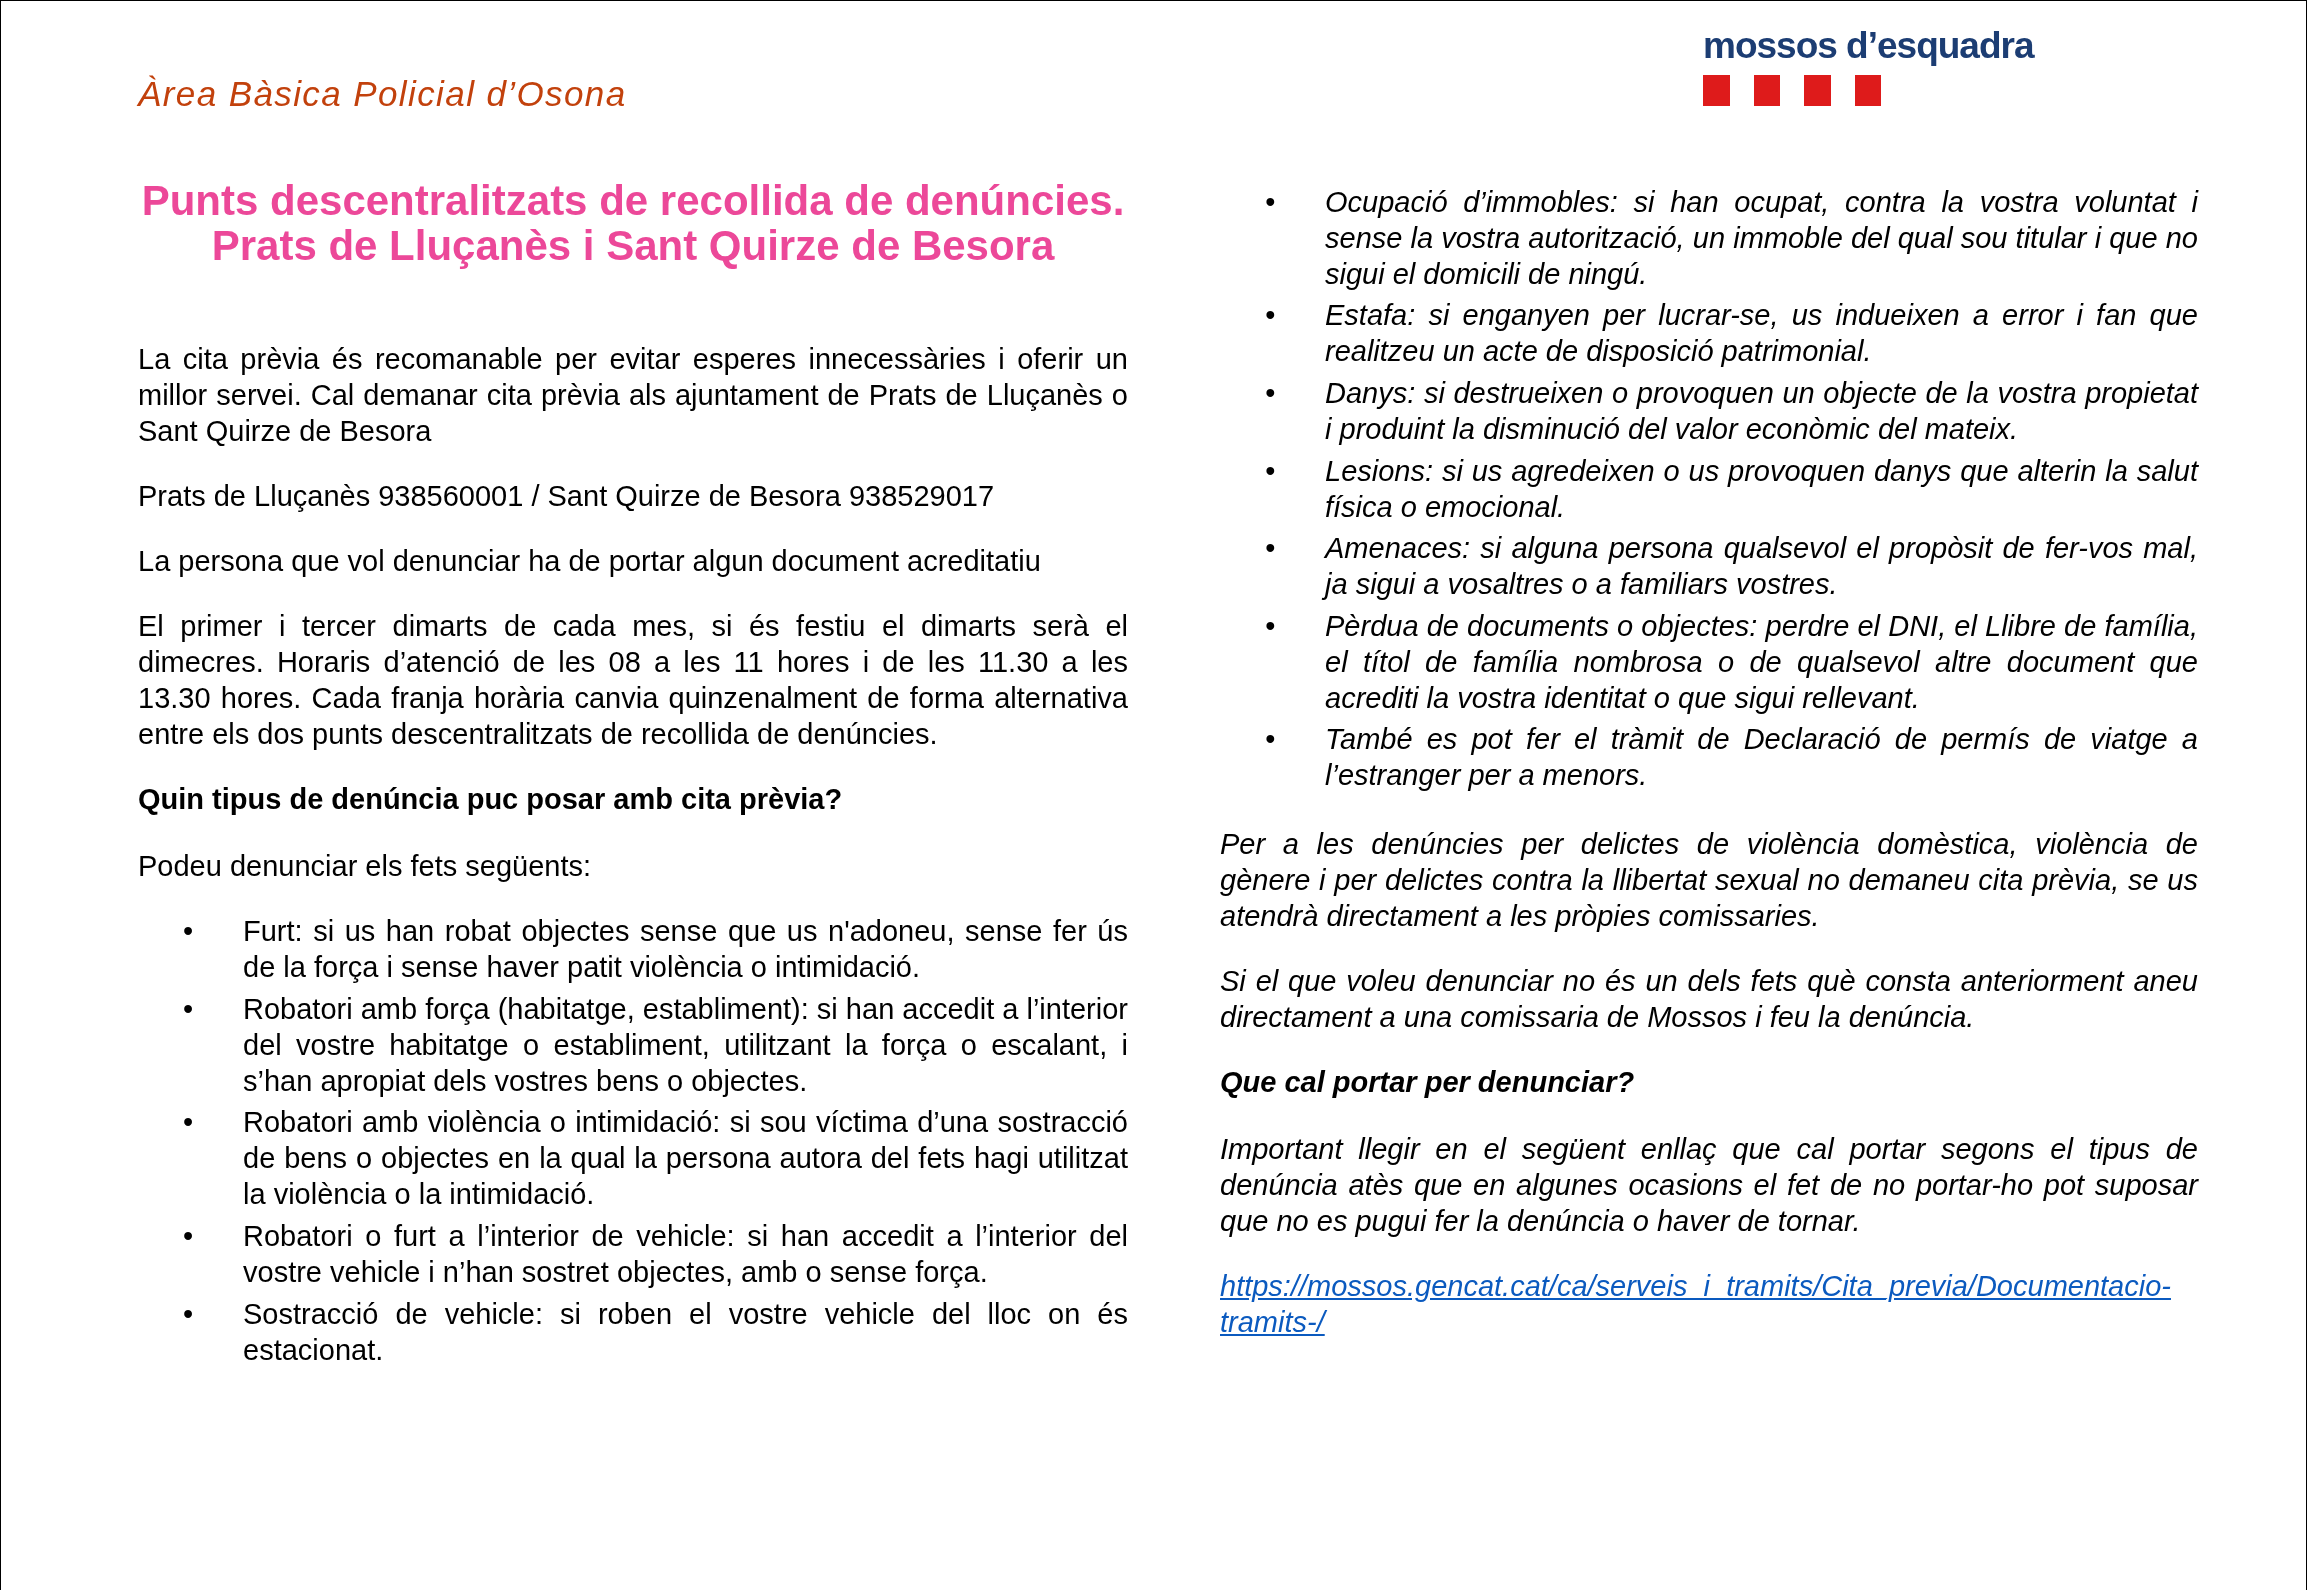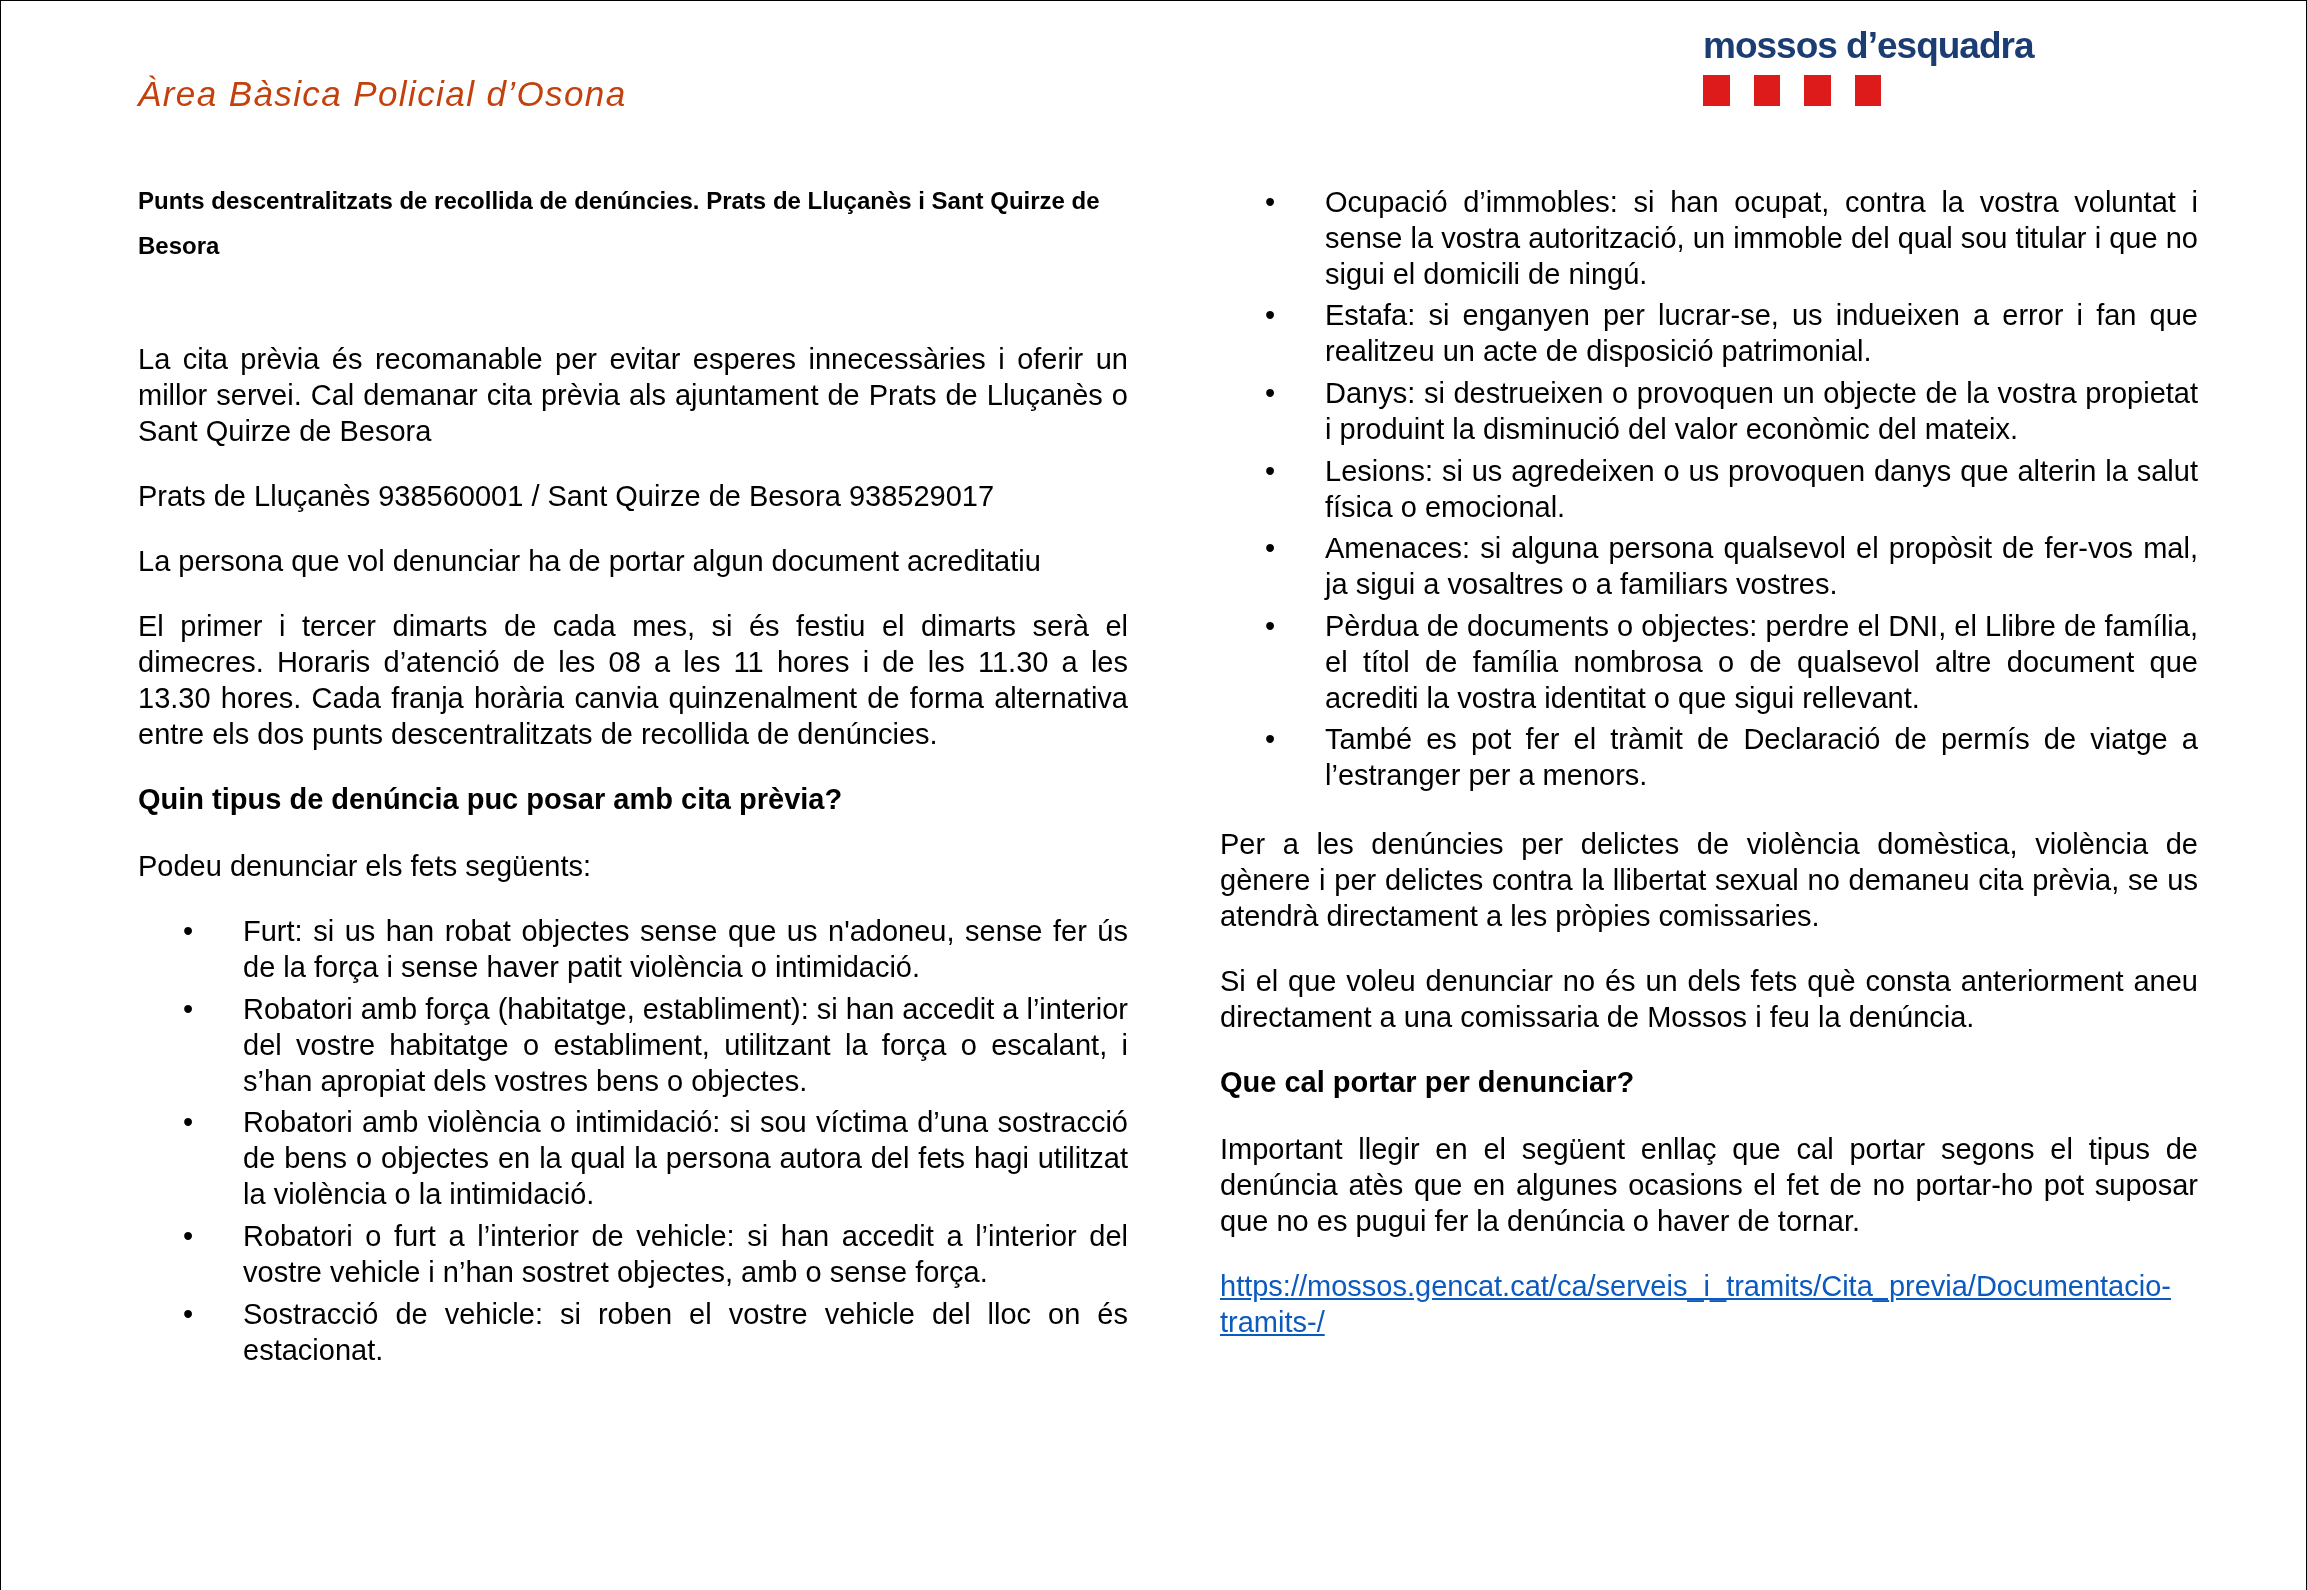--- a/index.html
+++ b/index.html
@@ -51,28 +51,29 @@
     display: inline-block;
   }
   
   .col {
     position: absolute;
     top: 173px;
     font-size: 29px;
     line-height: 36px;
   }
   .col-left  { left: 137px;  width: 990px; }
-  .col-right { left: 1219px; width: 978px; }
+  .col-right { left: 1219px; width: 978px; font-style: italic; }
 
   .doc-title {
     margin: 4.2px 0 0 0;
-    font-size: 24px;
+    font-size: 42px;
     font-weight: bold;
     line-height: 45px;
-    color: #000000;
+    color: #ec4899;
+    text-align: center;
   }
   .title-gap { height: 73px; }
 
   .para {
     margin: 0 0 29px 0;
     text-align: justify;
   }
   .q-heading {
     margin: 0 0 31px 0;
     font-size: 29px;

